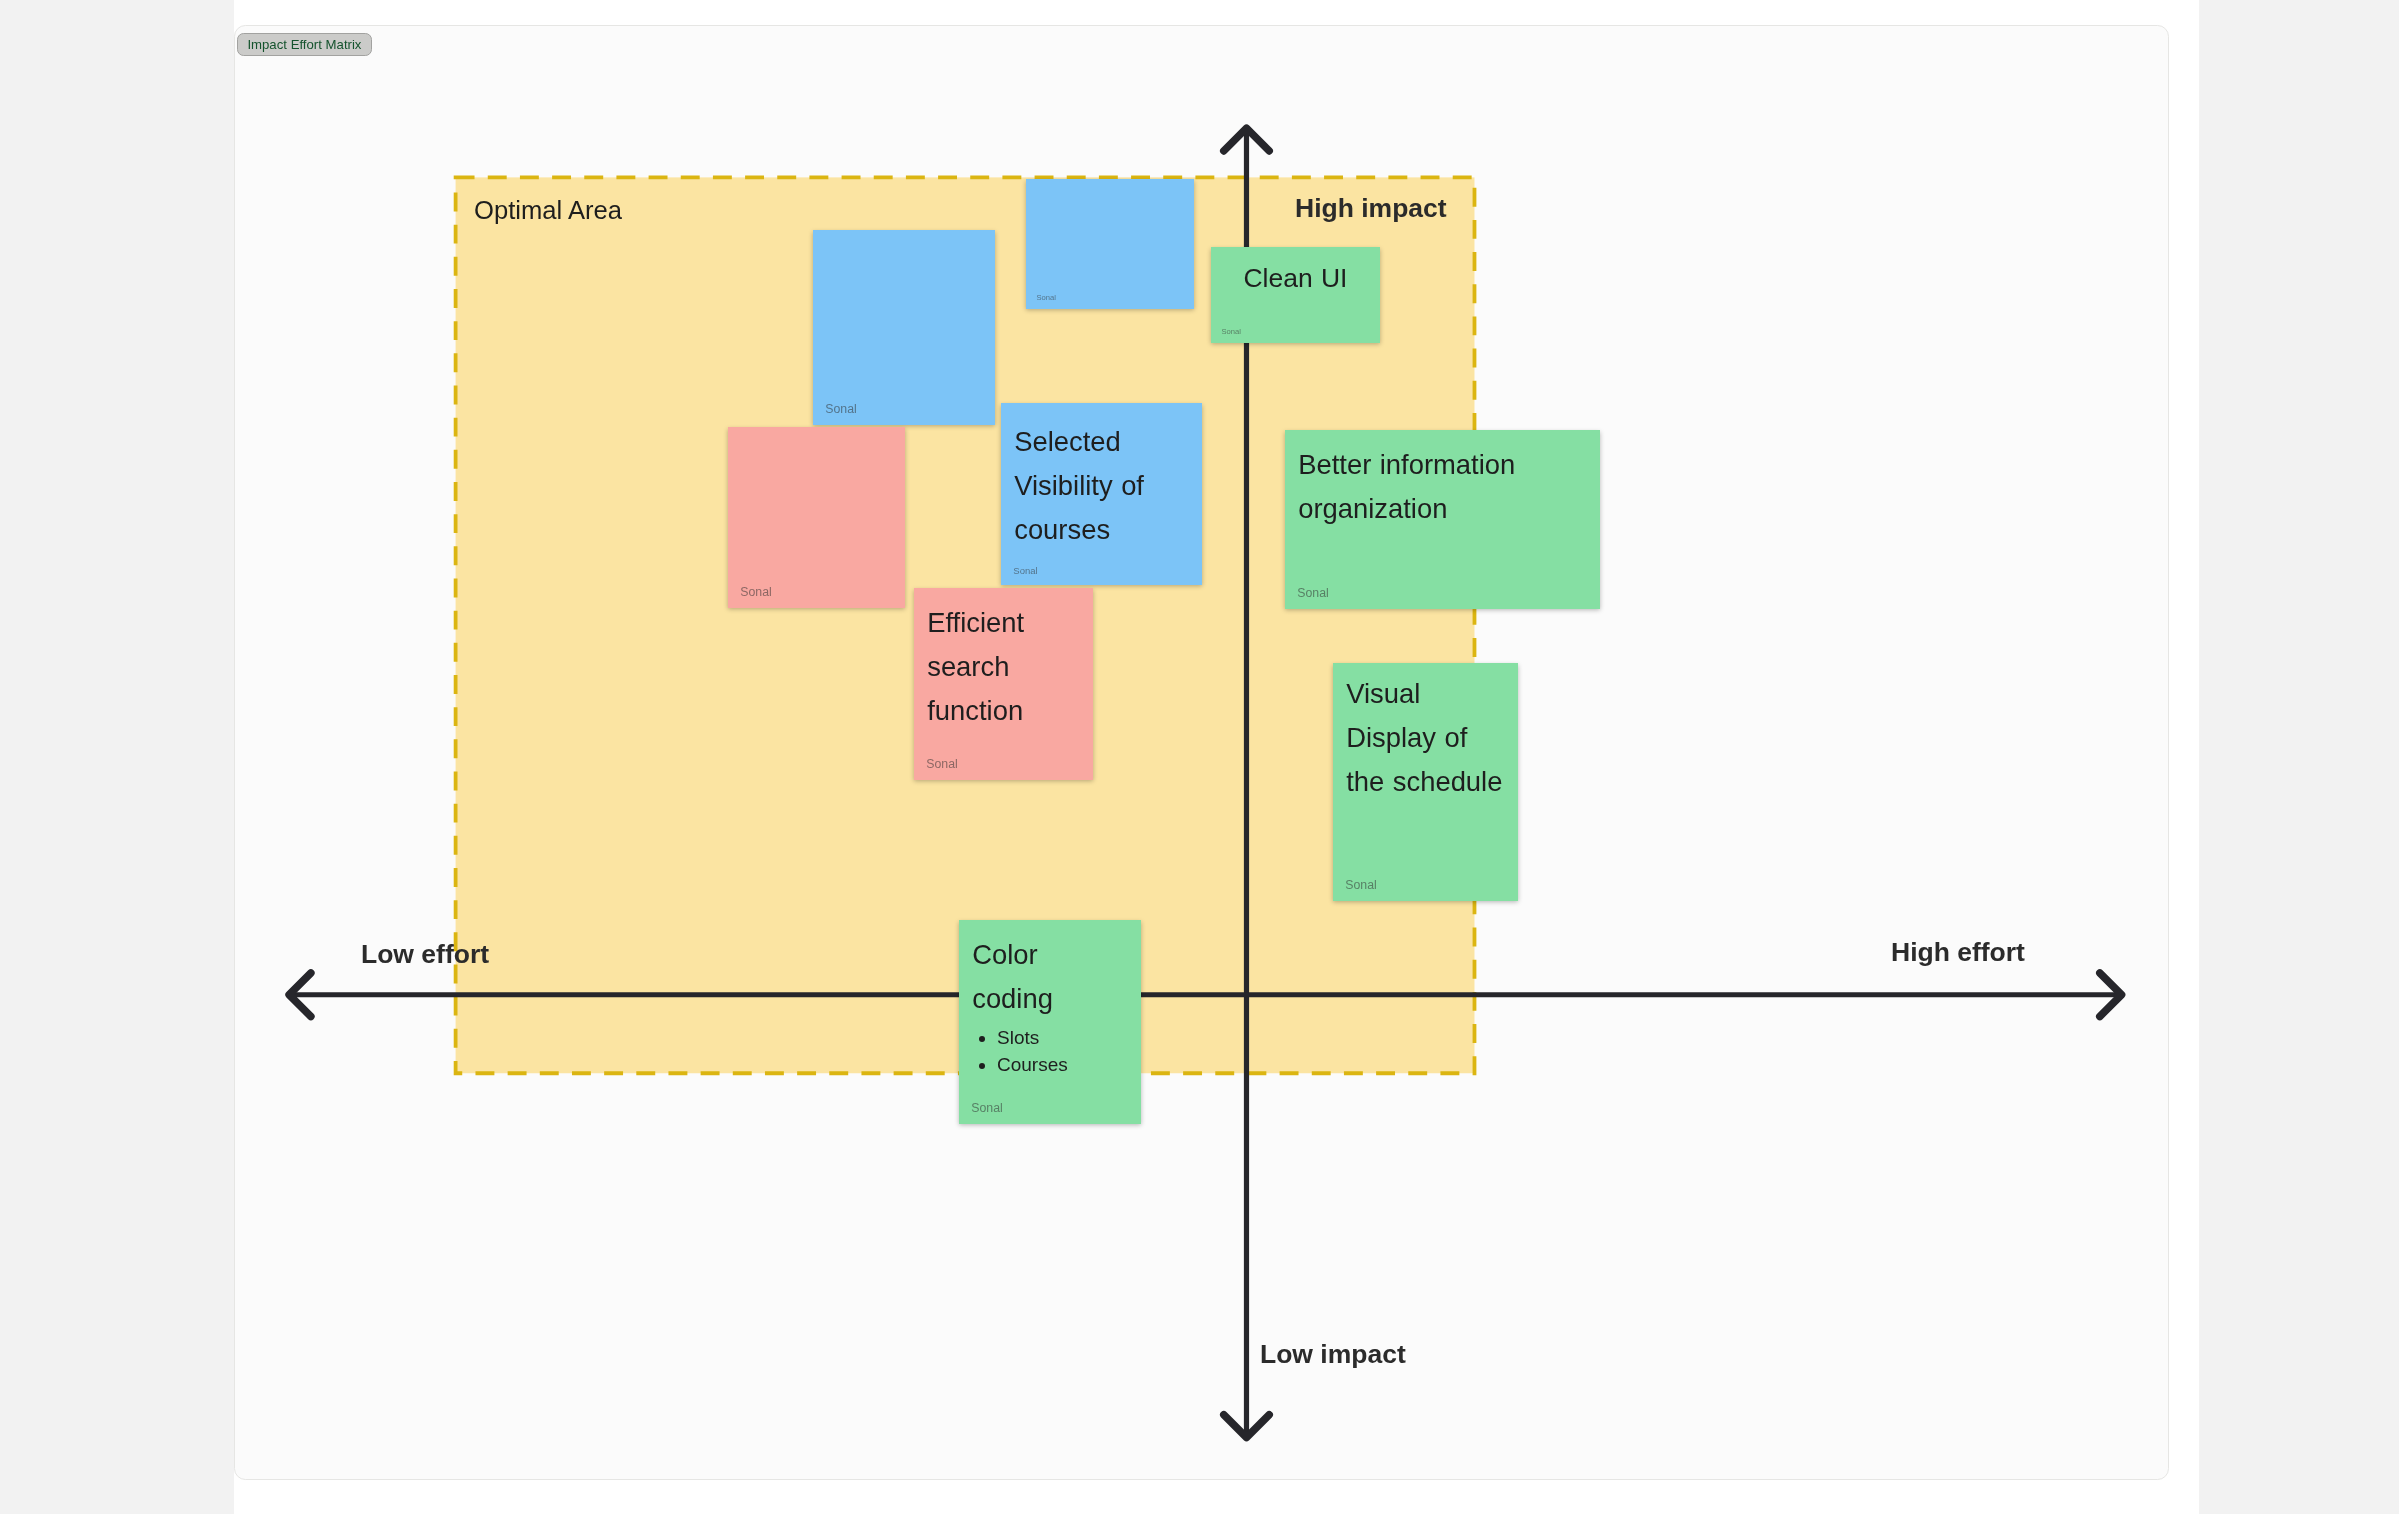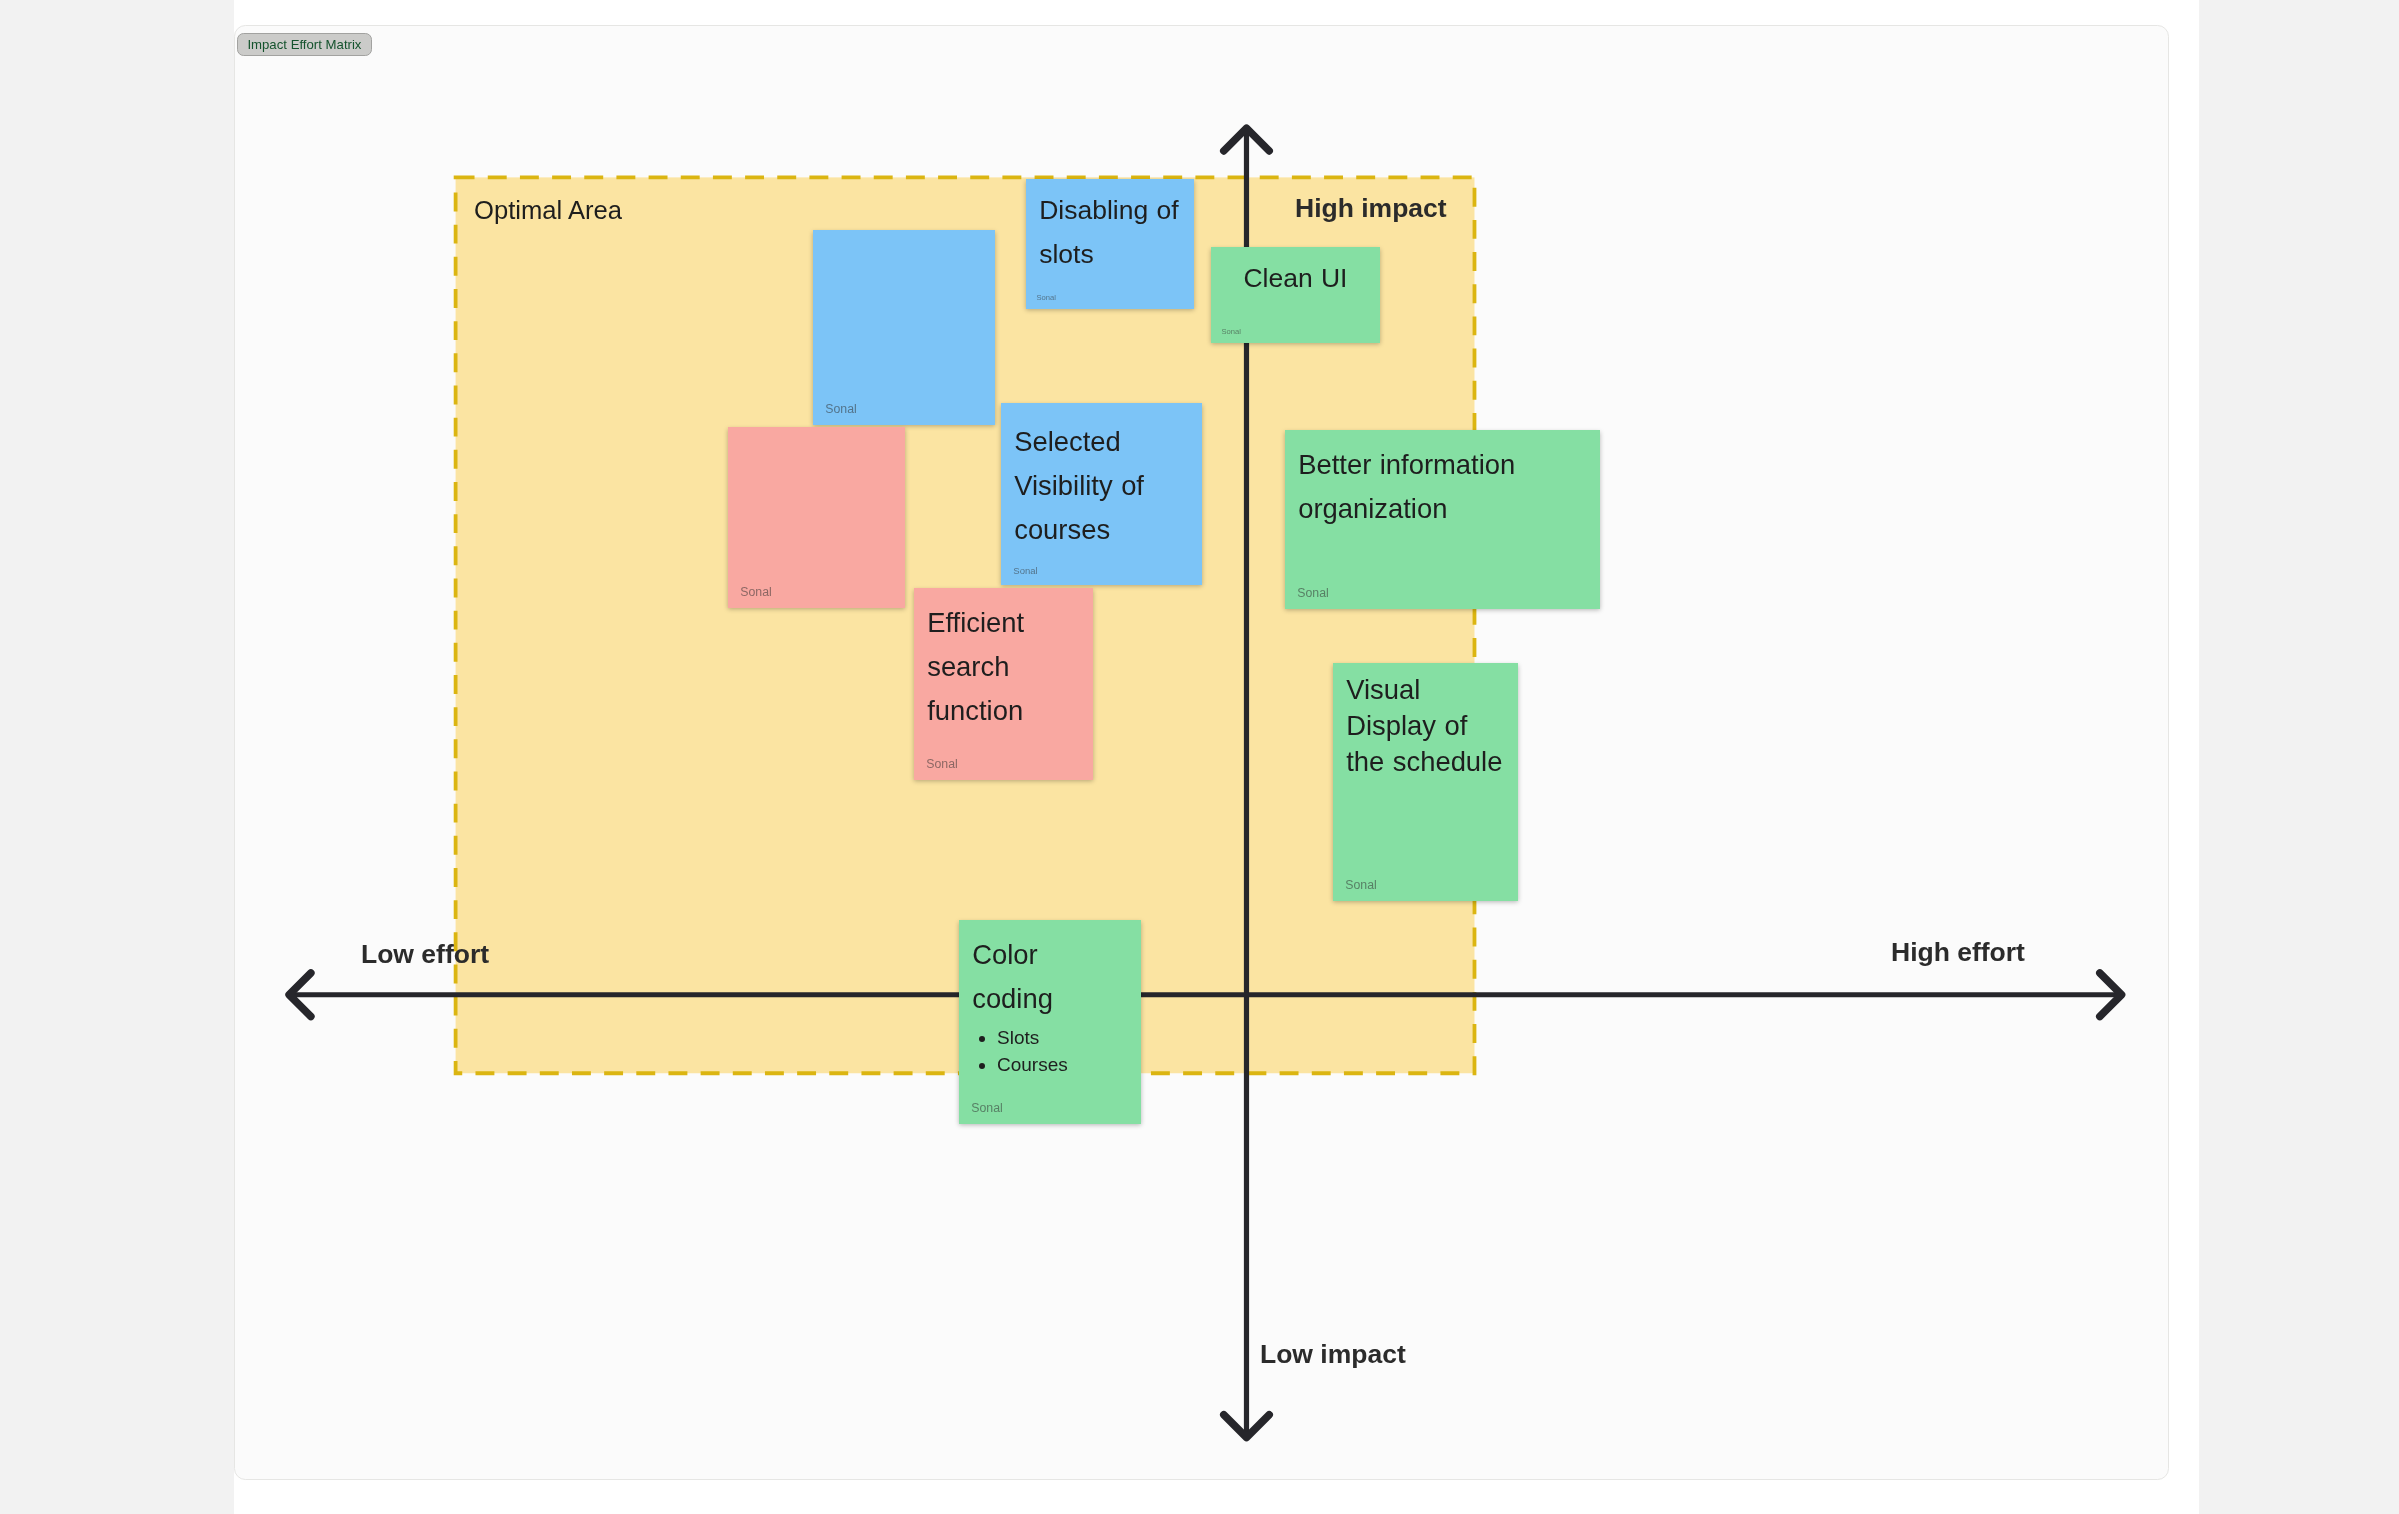--- a/index.html
+++ b/index.html
@@ -67,21 +67,21 @@
   .n1 .author { font-size:7.6px; bottom:6.6px; left:10.4px; }
 
   .n2 { left:578px;  top:204px; width:182px; height:195px; }
   .n3 { left:766px;  top:377px; width:201px; height:182px; }
   .n3 .nt { padding-top:17px; }
   .n3 .author { font-size:9.5px; }
   .n4 { left:493px;  top:401px; width:177px; height:181px; }
   .n5 { left:1050px; top:404px; width:315px; height:179px; }
   .n6 { left:679px;  top:562px; width:179px; height:192px; }
   .n7 { left:1098px; top:637px; width:185px; height:238px; }
-  .n7 .nt { padding-top:9.5px; line-height:36px; }
+  .n7 .nt { padding-top:9.5px; line-height:44px; }
   .n8 { left:724px;  top:894px; width:182px; height:204px; }
   .n8 .nt { max-width:123px; }
 </style>
 </head>
 <body>
 
 <div class="side-strip left"></div>
 <div class="side-strip right"></div>
 
 <div class="canvas">
@@ -103,21 +103,20 @@
   </svg>
 
   <div class="section-label">Optimal Area</div>
 
   <div class="axis-label lbl-high-impact">High impact</div>
   <div class="axis-label lbl-low-impact">Low impact</div>
   <div class="axis-label lbl-low-effort">Low effort</div>
   <div class="axis-label lbl-high-effort">High effort</div>
 
   <div class="note n0" style="background: rgb(124, 196, 247);">
-    <div class="nt">Disabling of slots</div>
     <div class="author">Sonal</div>
   </div>
 
   <div class="note n1" style="background: rgb(133, 223, 163);">
     <div class="nt">Clean UI</div>
     <div class="author">Sonal</div>
   </div>
 
   <div class="note n2" style="background: rgb(124, 196, 247);">
     <div class="author">Sonal</div>

